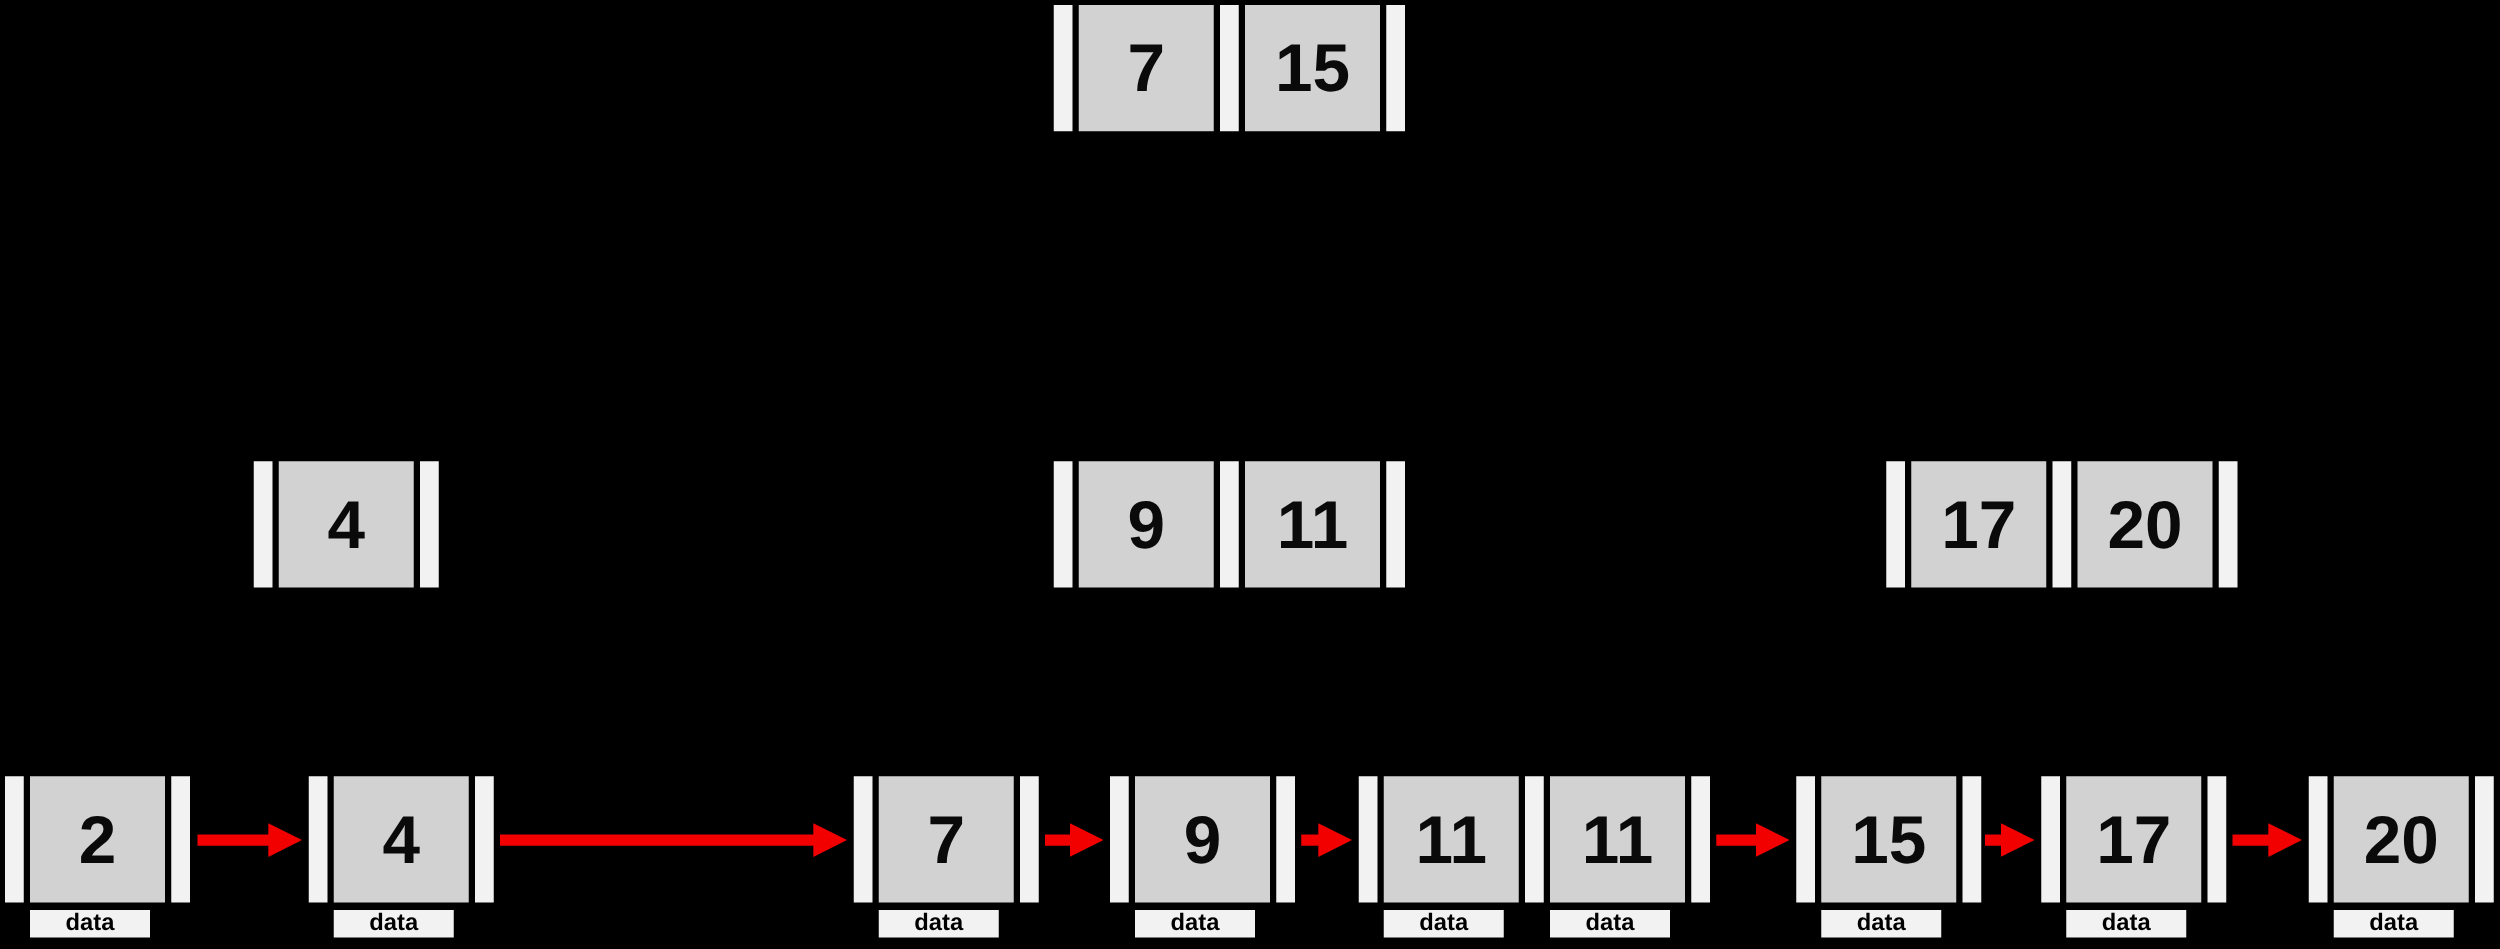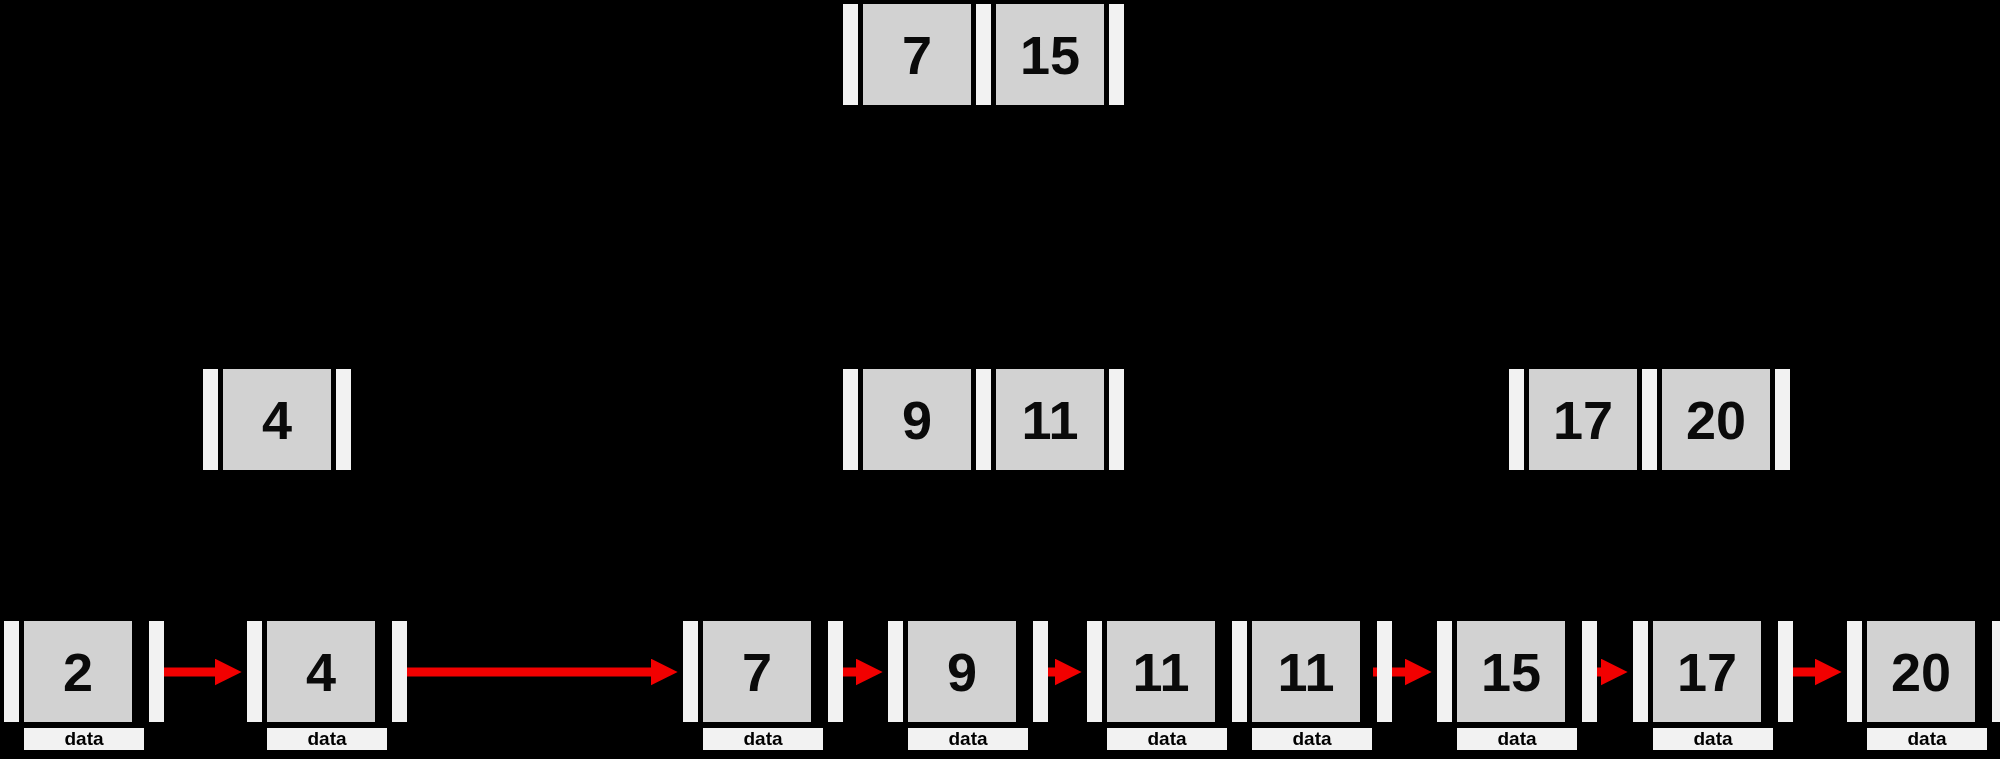--- a/index.html
+++ b/index.html
@@ -44,21 +44,21 @@
     color: var(--keytext);
     flex: 0 0 auto;
   }
   .cellwrap {
     display: flex;
     flex-direction: column;
     row-gap: 6px;
     flex: 0 0 auto;
   }
   .datalabel {
-    width: 120px;
+    width: 96px;
     height: 24px;
     background: var(--ptr);
     display: flex;
     align-items: center;
     justify-content: center;
     font-size: 19px;
     font-weight: bold;
     color: #000000;
   }
   .arrows {

